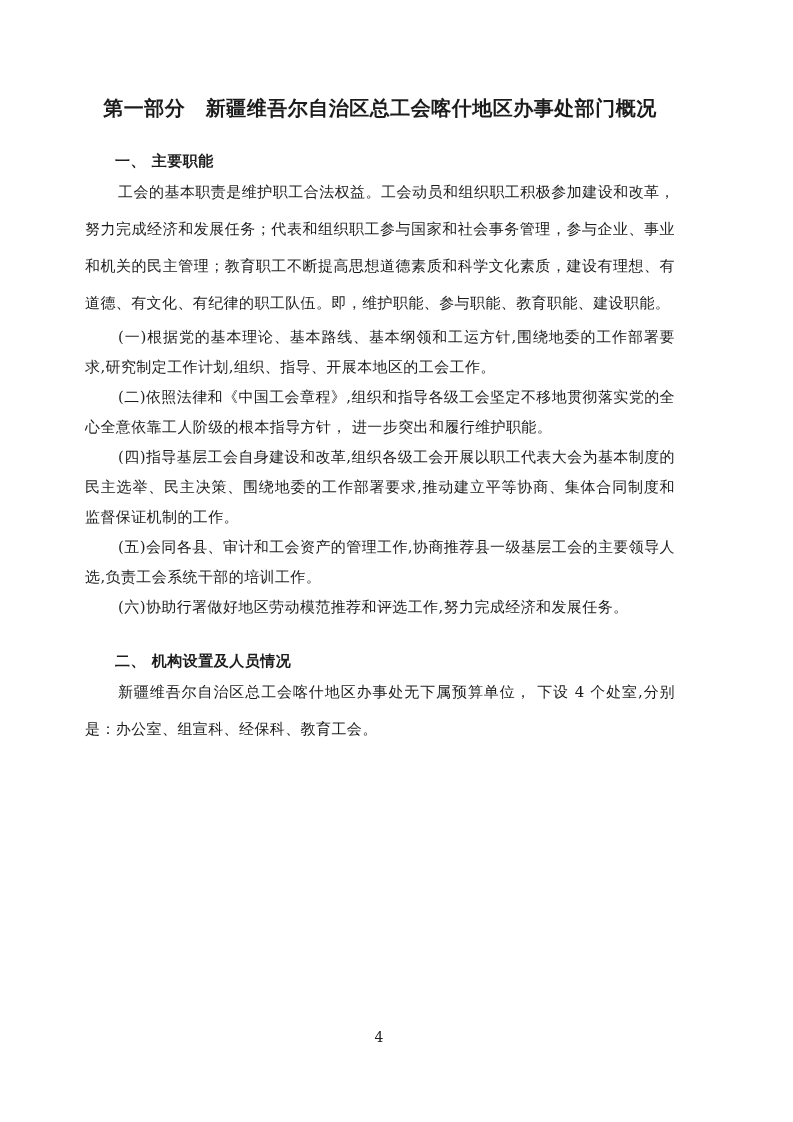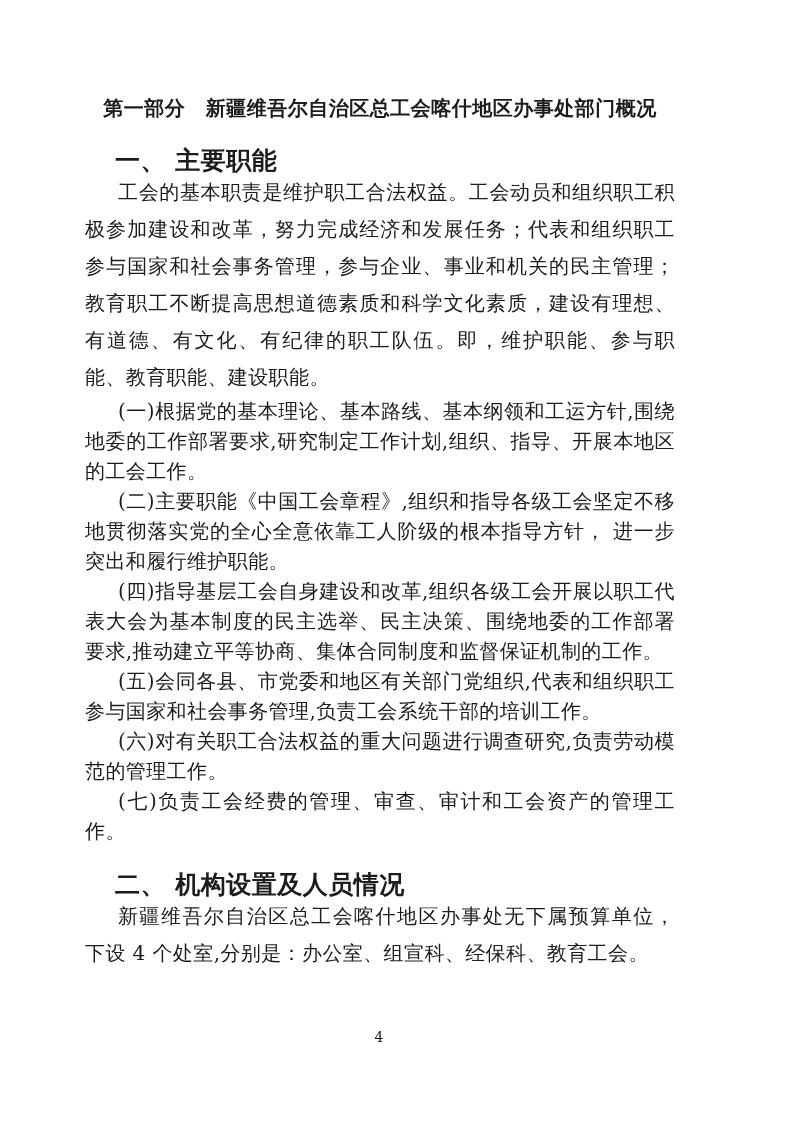--- a/index.html
+++ b/index.html
@@ -22,29 +22,29 @@
     font-size: 20px;
     line-height: 28px;
     letter-spacing: 0.5px;
     text-align: center;
     white-space: nowrap;
   }
   .sec-heading {
     margin: 26px 0 0 0;
     font-family: "DejaVu Sans", "Liberation Sans", sans-serif;
     font-weight: bold;
-    font-size: 25px;
+    font-size: 15px;
     line-height: 26px;
     text-indent: 30px;
     letter-spacing: 0.5px;
   }
   .sec-heading.sec-2 { }
   .content p {
     margin: 0;
-    font-size: 20px;
+    font-size: 15px;
     letter-spacing: 0.4px;
     text-align: justify;
     text-justify: inter-ideograph;
     text-indent: 33px;
   }
   .p-lead  { line-height: 37px; margin-top: 6px; }
   .p-num   { line-height: 30px; margin-top: 16px; }
   .p-num-first { margin-top: 3px; }
   .p-final { line-height: 37px; margin-top: 9px; }
   .page-number {
@@ -64,30 +64,29 @@
   <div class="content">
 
     <h1 class="doc-title">第一部分　新疆维吾尔自治区总工会喀什地区办事处部门概况</h1>
 
     <h2 class="sec-heading">一、 主要职能</h2>
 
     <p class="p-lead">工会的基本职责是维护职工合法权益。工会动员和组织职工积极参加建设和改革，努力完成经济和发展任务；代表和组织职工参与国家和社会事务管理，参与企业、事业和机关的民主管理；教育职工不断提高思想道德素质和科学文化素质，建设有理想、有道德、有文化、有纪律的职工队伍。即，维护职能、参与职能、教育职能、建设职能。</p>
 
     <p class="p-num p-num-first">(一)根据党的基本理论、基本路线、基本纲领和工运方针,围绕地委的工作部署要求,研究制定工作计划,组织、指导、开展本地区的工会工作。</p>
 
-    <p class="p-num">(二)主要职能《中国工会章程》,组织和指导各级工会坚定不移地贯彻落实党的全心全意依靠工人阶级的根本指导方针， 进一步突出和履行维护职能。</p>
+    <p class="p-num">(二)依照法律和《中国工会章程》,组织和指导各级工会坚定不移地贯彻落实党的全心全意依靠工人阶级的根本指导方针， 进一步突出和履行维护职能。</p>
 
 
     <p class="p-num">(四)指导基层工会自身建设和改革,组织各级工会开展以职工代表大会为基本制度的民主选举、民主决策、围绕地委的工作部署要求,推动建立平等协商、集体合同制度和监督保证机制的工作。</p>
 
-    <p class="p-num">(五)会同各县、市党委和地区有关部门党组织,代表和组织职工参与国家和社会事务管理,负责工会系统干部的培训工作。</p>
+    <p class="p-num">(五)会同各县、审计和工会资产的管理工作,协商推荐县一级基层工会的主要领导人选,负责工会系统干部的培训工作。</p>
 
-    <p class="p-num">(六)对有关职工合法权益的重大问题进行调查研究,负责劳动模范的管理工作。</p>
+    <p class="p-num">(六)协助行署做好地区劳动模范推荐和评选工作,努力完成经济和发展任务。</p>
 
-    <p class="p-num">(七)负责工会经费的管理、审查、审计和工会资产的管理工作。</p>
 
     <h2 class="sec-heading sec-2">二、 机构设置及人员情况</h2>
 
     <p class="p-final">新疆维吾尔自治区总工会喀什地区办事处无下属预算单位， 下设 4 个处室,分别是：办公室、组宣科、经保科、教育工会。</p>
 
   </div>
 
   <div class="page-number">4</div>
 </div>
 

